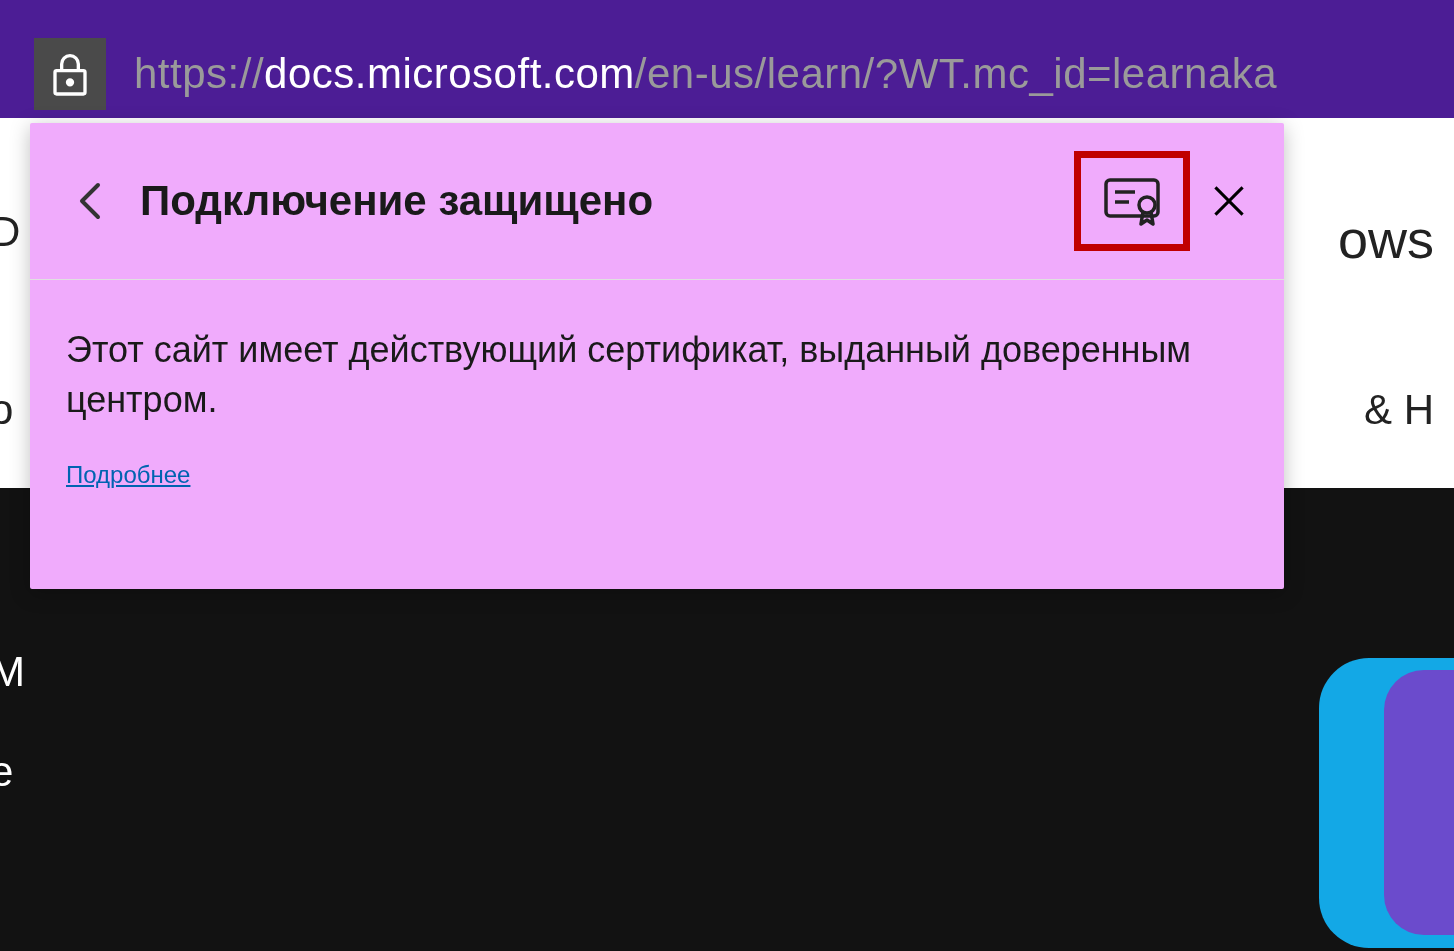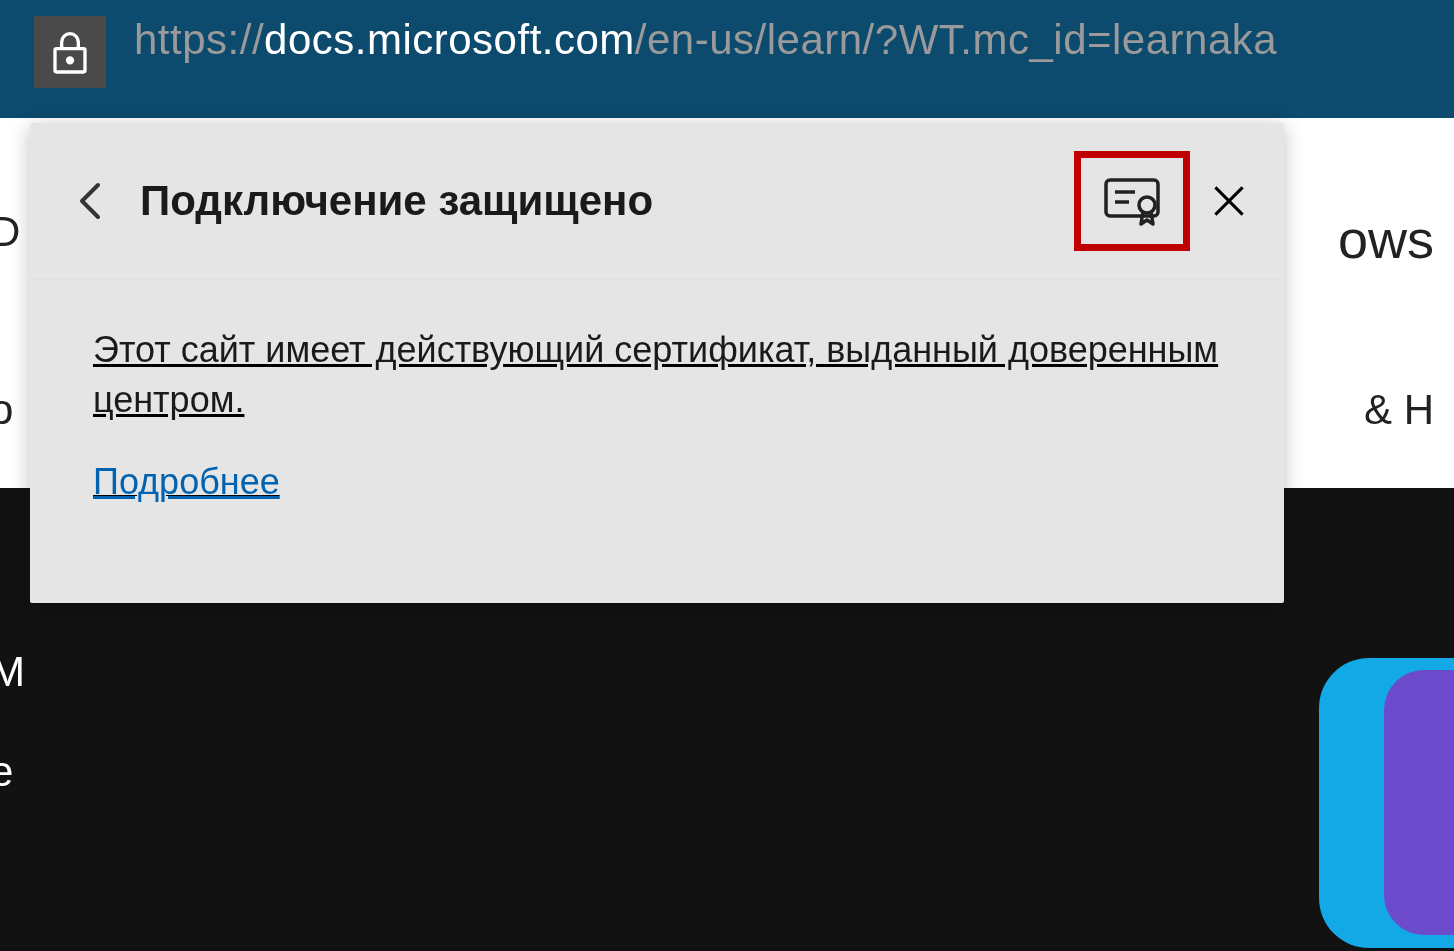--- a/index.html
+++ b/index.html
@@ -9,23 +9,24 @@
     }
     body {
       font-family: "Segoe UI", Arial, sans-serif;
       background: #2b2b2b;
       width: 1454px;
       height: 951px;
       overflow: hidden;
       position: relative;
     }
     .address-bar-container {
-      background: #0c4a6e;
+      background: #4c1d95;
       padding: 16px 0 16px 34px;
       display: flex;
+      align-items: center;
       height: 147px;
     }
     .lock-icon-box {
       width: 72px;
       height: 72px;
       background: #4a4a4a;
       display: flex;
       align-items: center;
       justify-content: center;
       flex-shrink: 0;
@@ -119,21 +120,21 @@
       width: 70px;
       height: 265px;
       background: #6b4bcc;
       border-radius: 40px 0 0 40px;
     }
     .popup {
       position: absolute;
       top: 123px;
       left: 30px;
       width: 1254px;
-      background: #e5e5e5;
+      background: #f0abfc;
       box-shadow: 0 4px 20px rgba(0,0,0,0.25);
       border-radius: 2px;
       z-index: 100;
     }
     .popup-header {
       display: flex;
       align-items: center;
       padding: 28px 30px 28px 40px;
       border-bottom: 1px solid #e0e0e0;
     }
@@ -178,31 +179,30 @@
       align-items: center;
       justify-content: center;
       cursor: pointer;
       color: #000;
     }
     .close-button svg {
       width: 34px;
       height: 34px;
     }
     .popup-body {
-      padding: 45px 60px 100px 63px;
-      text-decoration: underline;
+      padding: 45px 60px 100px 36px;
     }
     .popup-paragraph {
       font-size: 36px;
       line-height: 1.4;
       color: #1a1a1a;
       margin-bottom: 35px;
     }
     .learn-more-link {
-      font-size: 36px;
+      font-size: 24px;
       color: #0063b1;
       text-decoration: underline;
       cursor: pointer;
     }
   </style>
 </head>
 <body>
 
 <div class="address-bar-container">
   <div class="lock-icon-box">

